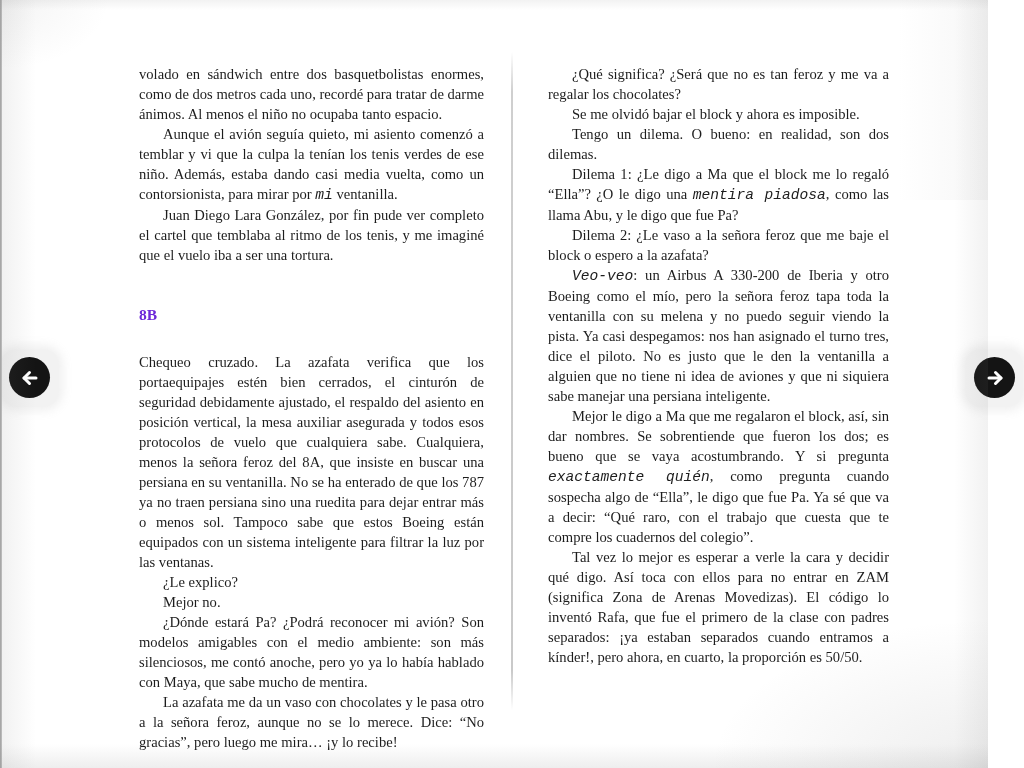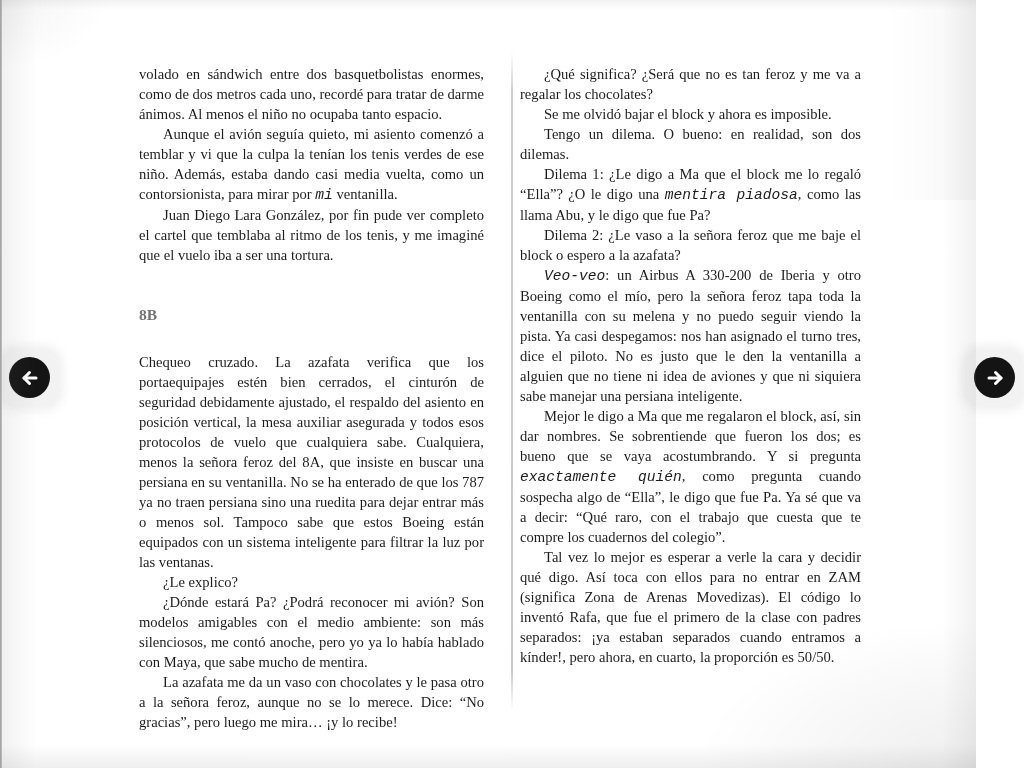--- a/index.html
+++ b/index.html
@@ -6,40 +6,41 @@
   body {
     width: 1024px; height: 768px;
     background: #ffffff;
     overflow: hidden;
     font-family: "Liberation Serif", "DejaVu Serif", serif;
   }
   .reader {
     position: relative;
     width: 976px; height: 768px;
     background: #ffffff;
+    padding-left: 12px;
   }
 
   
   .page-text {
     position: absolute;
     top: 64px;
     width: 345px;
     text-align: justify;
     font-size: 14.6px;
     line-height: 20px;
     color: #1d1d1d;
   }
   .page-left  { left: 139px; }
-  .page-right { left: 520px; width: 341px; }
+  .page-right { left: 548px; width: 341px; }
   .para { margin: 0; }
   .para.indent { text-indent: 24px; }
   .chapter-heading {
     font-size: 15.5px;
     font-weight: bold;
-    color: #737373;
+    color: #6d28d9;
     margin: 40px 0 27px 0;
   }
   .em { font-style: italic; font-family: Liberation Mono, monospace; }
 
   
   .gutter {
     position: absolute;
     left: 511px; top: 52px;
     width: 2px; height: 658px;
     pointer-events: none;
@@ -100,20 +101,21 @@
 
   <div class="gutter"></div>
 
   <div class="page-text page-left">
       <p class="para"><span>volado en sándwich entre dos basquetbolistas enormes, como de dos metros cada uno, recordé para tratar de darme ánimos. Al menos el niño no ocupaba tanto espacio.</span></p>
       <p class="para indent"><span>Aunque el avión seguía quieto, mi asiento comenzó a temblar y vi que la culpa la tenían los tenis verdes de ese niño. Además, estaba dando casi media vuelta, como un contorsionista, para mirar por </span><span class="em">mi</span><span> ventanilla.</span></p>
       <p class="para indent"><span>Juan Diego Lara González, por fin pude ver completo el cartel que temblaba al ritmo de los tenis, y me imaginé que el vuelo iba a ser una tortura.</span></p>
       <h2 class="chapter-heading"><span>8B</span></h2>
       <p class="para"><span>Chequeo cruzado. La azafata verifica que los portaequipajes estén bien cerrados, el cinturón de seguridad debidamente ajustado, el respaldo del asiento en posición vertical, la mesa auxiliar asegurada y todos esos protocolos de vuelo que cualquiera sabe. Cualquiera, menos la señora feroz del 8A, que insiste en buscar una persiana en su ventanilla. No se ha enterado de que los 787 ya no traen persiana sino una ruedita para dejar entrar más o menos sol. Tampoco sabe que estos Boeing están equipados con un sistema inteligente para filtrar la luz por las ventanas.</span></p>
       <p class="para indent"><span>¿Le explico?</span></p>
+      <p class="para indent"><span>Mejor no.</span></p>
       <p class="para indent"><span>¿Dónde estará Pa? ¿Podrá reconocer mi avión? Son modelos amigables con el medio ambiente: son más silenciosos, me contó anoche, pero yo ya lo había hablado con Maya, que sabe mucho de mentira.</span></p>
       <p class="para indent"><span>La azafata me da un vaso con chocolates y le pasa otro a la señora feroz, aunque no se lo merece. Dice: “No gracias”, pero luego me mira… ¡y lo recibe!</span></p>
     </div>
   <div class="page-text page-right">
       <p class="para indent"><span>¿Qué significa? ¿Será que no es tan feroz y me va a regalar los chocolates?</span></p>
       <p class="para indent"><span>Se me olvidó bajar el block y ahora es imposible.</span></p>
       <p class="para indent"><span>Tengo un dilema. O bueno: en realidad, son dos dilemas.</span></p>
       <p class="para indent"><span>Dilema 1: ¿Le digo a Ma que el block me lo regaló “Ella”? ¿O le digo una </span><span class="em">mentira piadosa</span><span>, como las llama Abu, y le digo que fue Pa?</span></p>
       <p class="para indent"><span>Dilema 2: ¿Le vaso a la señora feroz que me baje el block o espero a la azafata?</span></p>
       <p class="para indent"><span class="em">Veo-veo</span><span>: un Airbus A 330-200 de Iberia y otro Boeing como el mío, pero la señora feroz tapa toda la ventanilla con su melena y no puedo seguir viendo la pista. Ya casi despegamos: nos han asignado el turno tres, dice el piloto. No es justo que le den la ventanilla a alguien que no tiene ni idea de aviones y que ni siquiera sabe manejar una persiana inteligente.</span></p>

